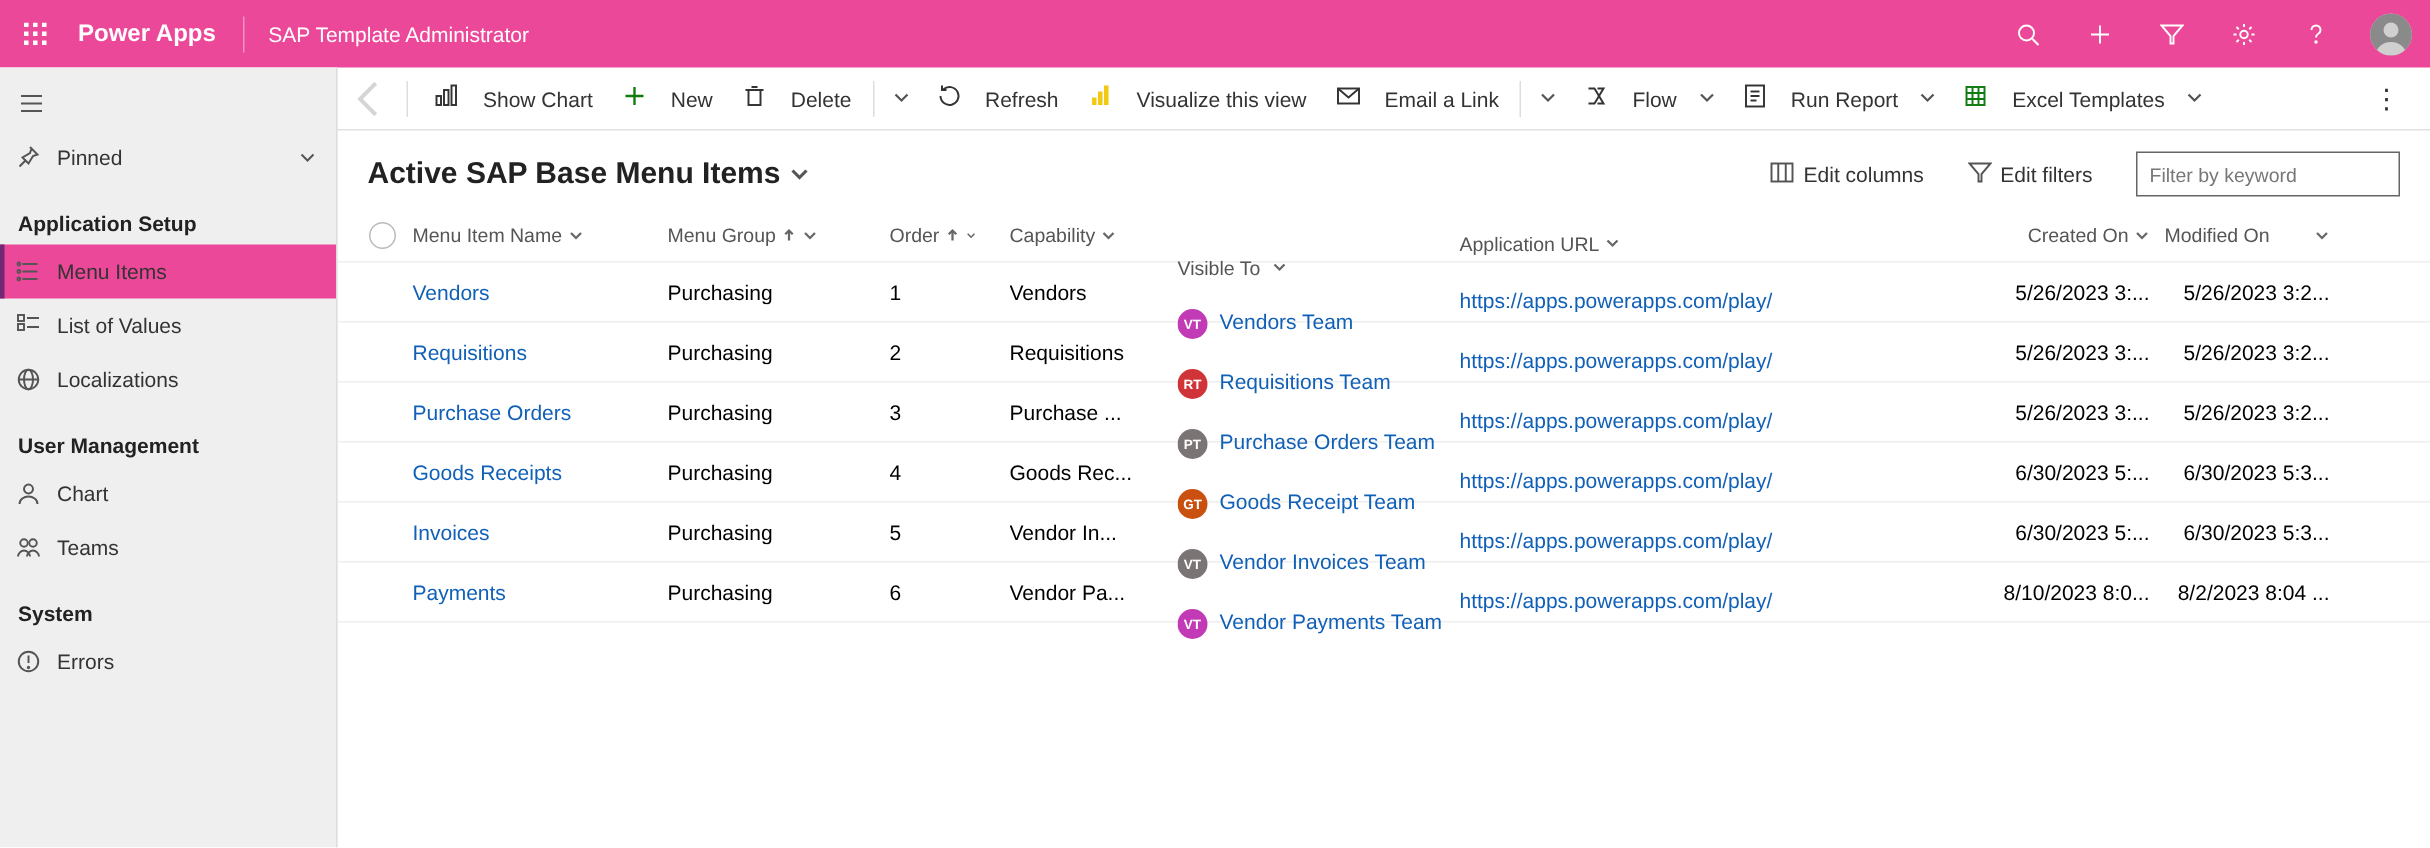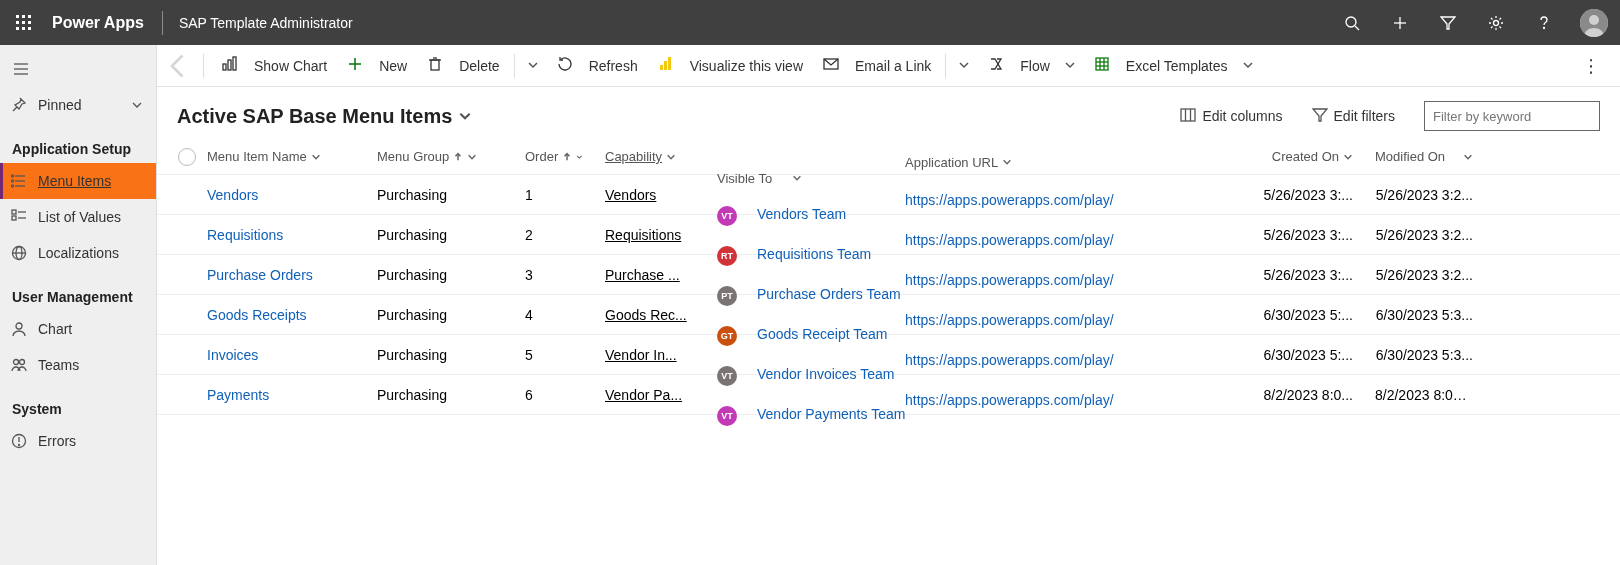--- a/index.html
+++ b/index.html
@@ -1,37 +1,37 @@
 <!DOCTYPE html>
 <html><head>
 <meta charset="utf-8">
 <style>
 * { box-sizing: border-box; margin: 0; padding: 0; font-family: "Segoe UI", -apple-system, BlinkMacSystemFont, sans-serif; }
 html, body { width: 1620px; height: 565px; overflow: hidden; background: #fff; }
 
 
-.topbar { height: 45px; background: #404040; display: flex; align-items: center; color: #fff; }
+.topbar { height: 45px; background: #ec4899; display: flex; align-items: center; color: #fff; }
 .waffle { width: 48px; height: 45px; display: flex; align-items: center; justify-content: center; cursor: pointer; }
 .waffle svg { width: 16px; height: 16px; fill: #fff; }
 .brand { font-weight: 600; font-size: 16px; padding: 0 12px 0 4px; }
 .sep { width: 1px; height: 24px; background: rgba(255,255,255,0.4); margin: 0 6px; }
 .app-name { font-size: 14px; padding-left: 10px; }
 .topbar-spacer { flex: 1; }
 .topbar-btn { width: 48px; height: 45px; display: flex; align-items: center; justify-content: center; cursor: pointer; }
 .topbar-btn svg { width: 16px; height: 16px; stroke: #fff; fill: none; stroke-width: 1.3; }
 .avatar { width: 28px; height: 28px; border-radius: 50%; background: #c0c0c0; margin: 0 12px; overflow: hidden; }
 .avatar svg { width: 100%; height: 100%; }
 
 
 .body { display: flex; height: calc(565px - 45px); }
 
 
-.sidebar { width: 157px; background: #efefef; border-right: 1px solid #ddd; padding-top: 6px; font-size: 14px; color: #333; }
+.sidebar { width: 225px; background: #efefef; border-right: 1px solid #ddd; padding-top: 6px; font-size: 14px; color: #333; }
 .side-row { display: flex; align-items: center; height: 36px; padding: 0 10px; cursor: pointer; gap: 10px; }
-.side-row.selected { border-left: 3px solid #742774; background: #f97316; padding-left: 7px; text-decoration: underline; }
+.side-row.selected { border-left: 3px solid #742774; background: #ec4899; padding-left: 7px; }
 .side-ico { width: 18px; height: 18px; display: flex; align-items: center; justify-content: center; }
 .side-ico svg { width: 16px; height: 16px; stroke: #555; fill: none; stroke-width: 1.3; }
 .side-section { font-weight: 600; font-size: 14px; padding: 18px 10px 6px 12px; color: #222; }
 .pinned-row { justify-content: space-between; }
 .pinned-left { display:flex; align-items:center; gap:10px; }
 .hamburger { padding-left: 12px; }
 
 
 .main { flex: 1; display: flex; flex-direction: column; }
 
@@ -58,28 +58,28 @@
 .filter-box::placeholder { color: #777; }
 
 
 .table { width: 100%; }
 .thead, .trow { display: flex; align-items: center; padding: 0 10px; border-bottom: 1px solid #eee; }
 .thead { height: 36px; font-size: 13px; color: #555; font-weight:400; }
 .trow { height: 40px; font-size: 14px; }
 .th { display: flex; align-items: center; gap: 4px; cursor: pointer; }
 .th svg, .sort-ico svg { width: 10px; height: 10px; stroke:#666; fill:none; stroke-width:1.8; }
 .sort-ico { display:inline-flex; }
-.cell { overflow: hidden; white-space: nowrap; text-overflow: ellipsis; padding-right: 22px; }
+.cell { overflow: hidden; white-space: nowrap; text-overflow: ellipsis; padding-right: 10px; }
 .col-chk { width: 40px; display:flex; justify-content:center; }
 .col-chk .circle { width:18px; height:18px; border:1.5px solid #bbb; border-radius:50%; }
 .col-name { width: 170px; }
 .col-group { width: 148px; }
 .col-order { width: 80px; text-align: left; padding-right: 22px; }
-.col-cap { width: 112px; text-decoration: underline; }
-.col-visible { width: 188px; display:flex; gap:20px;margin-top:43px; }
+.col-cap { width: 112px; }
+.col-visible { width: 188px; display:flex; gap:8px;margin-top:43px; }
 .col-url { width: 350px; margin-top: 11px; }
 .col-created { width: 120px; text-align: right; }
 .col-modified { width: 120px; text-align: right; }
 .link { color: #1160b7; cursor: pointer; }
 .badge { width: 20px; height: 20px; border-radius: 50%; color:#fff; font-size:9px; font-weight:600; display:flex; align-items:center; justify-content:center; flex-shrink:0; }
 </style>
 </head>
 <body>
 
 <div class="topbar">
@@ -318,20 +318,34 @@
                 <path d="M3 3h4l3 5-3 5H3"></path>
                 <path d="M9 3h4l-3 5 3 5H9"></path>
               </svg></span>
         <span>Flow</span>
       </div>
       <div class="cmd-chev"><svg viewBox="0 0 12 12">
               <polyline points="2,4 6,8 10,4"></polyline>
             </svg></div>
     </div>
 
+    <div class="cmd-split">
+      <div class="cmd-btn">
+        <span><svg viewBox="0 0 16 16" stroke="#333" fill="none" stroke-width="1.3">
+                <rect x="2" y="1" width="12" height="14"></rect>
+                <line x1="5" y1="5" x2="11" y2="5"></line>
+                <line x1="5" y1="8" x2="11" y2="8"></line>
+                <line x1="5" y1="11" x2="9" y2="11"></line>
+              </svg></span>
+        <span>Run Report</span>
+      </div>
+      <div class="cmd-chev"><svg viewBox="0 0 12 12">
+              <polyline points="2,4 6,8 10,4"></polyline>
+            </svg></div>
+    </div>
 
     <div class="cmd-split">
       <div class="cmd-btn">
         <span><svg viewBox="0 0 16 16" stroke="#107c10" fill="none" stroke-width="1.3">
                 <rect x="2" y="2" width="12" height="12"></rect>
                 <line x1="2" y1="6" x2="14" y2="6"></line>
                 <line x1="2" y1="10" x2="14" y2="10"></line>
                 <line x1="6" y1="2" x2="6" y2="14"></line>
                 <line x1="10" y1="2" x2="10" y2="14"></line>
               </svg></span>
@@ -512,20 +526,20 @@
             <div class="col-chk"></div>
             <div class="cell col-name"><span class="link">Payments</span></div>
             <div class="cell col-group">Purchasing</div>
             <div class="cell col-order">6</div>
             <div class="cell col-cap">Vendor Pa...</div>
             <div class="cell col-visible">
               <span class="badge" style="background:#c23ab5">VT</span>
               <span class="link">Vendor Payments Team</span>
             </div>
             <div class="cell col-url"><span class="link">https://apps.powerapps.com/play/</span></div>
-            <div class="cell col-created">8/2/2023 8:0...</div>
+            <div class="cell col-created">8/10/2023 8:0...</div>
             <div class="cell col-modified">8/2/2023 8:04 ...</div>
           </div>
         </div>
   </div>
 
 </div>
 </div>
 
 </body></html>

